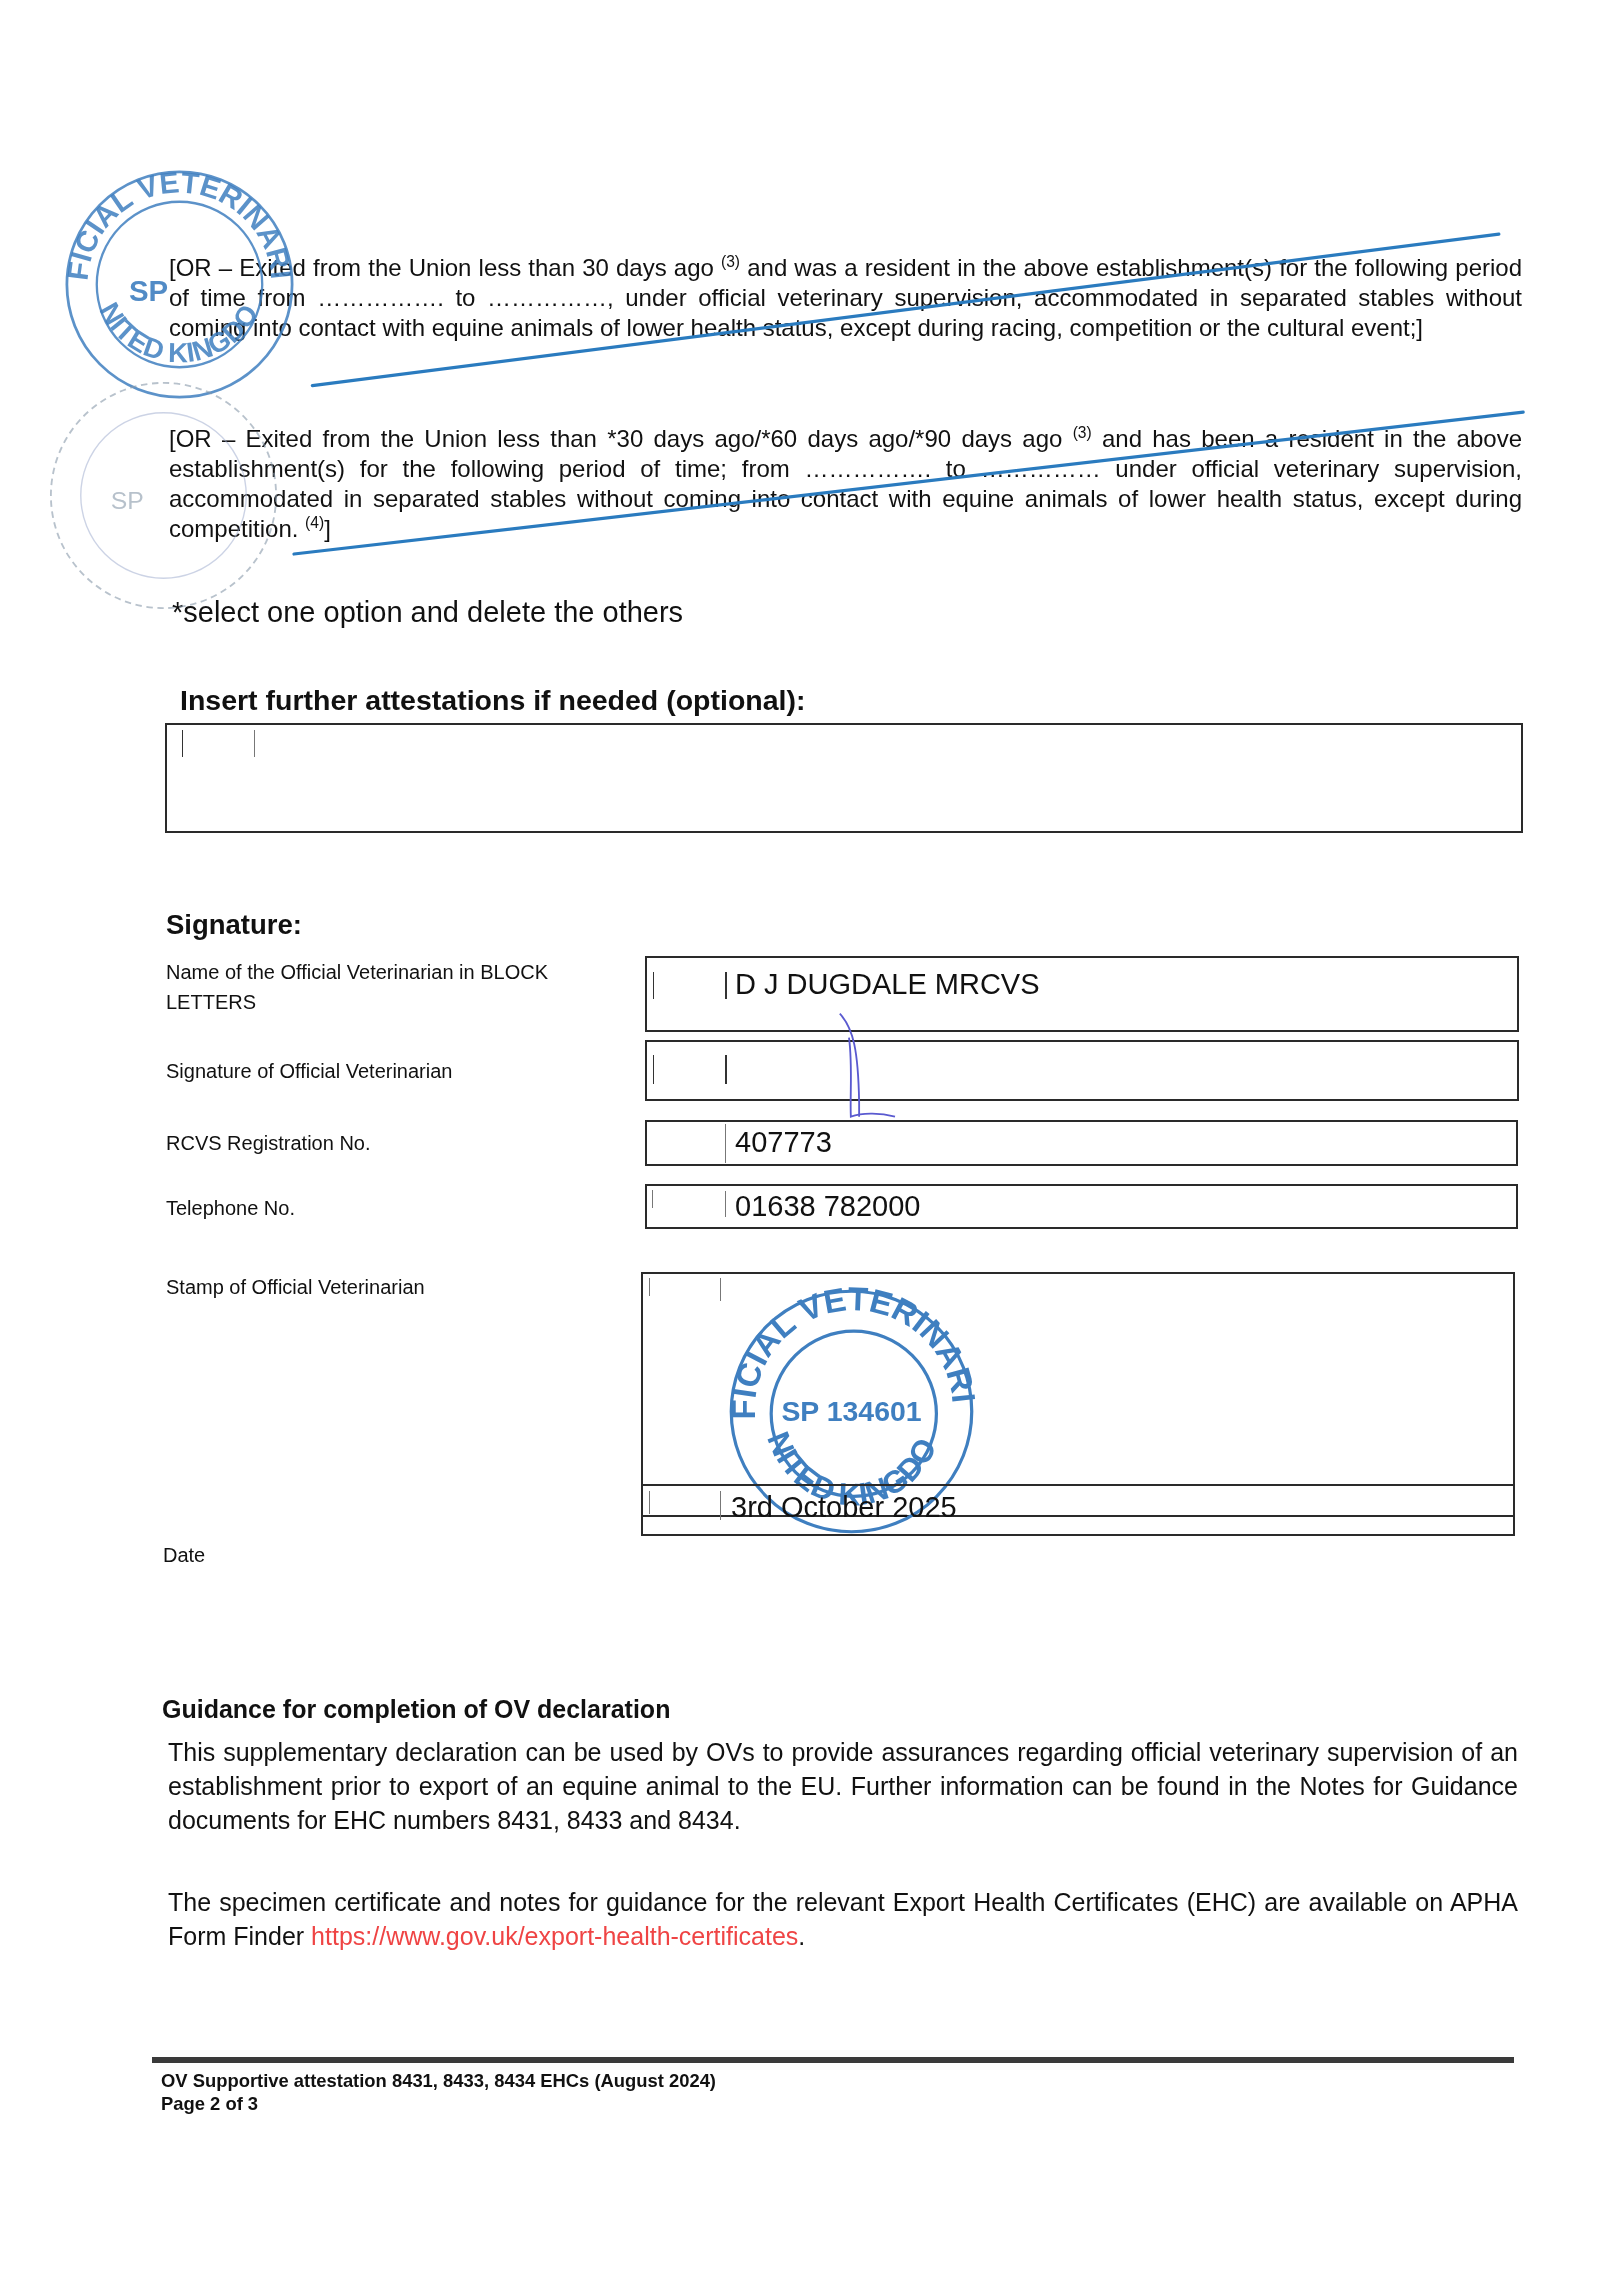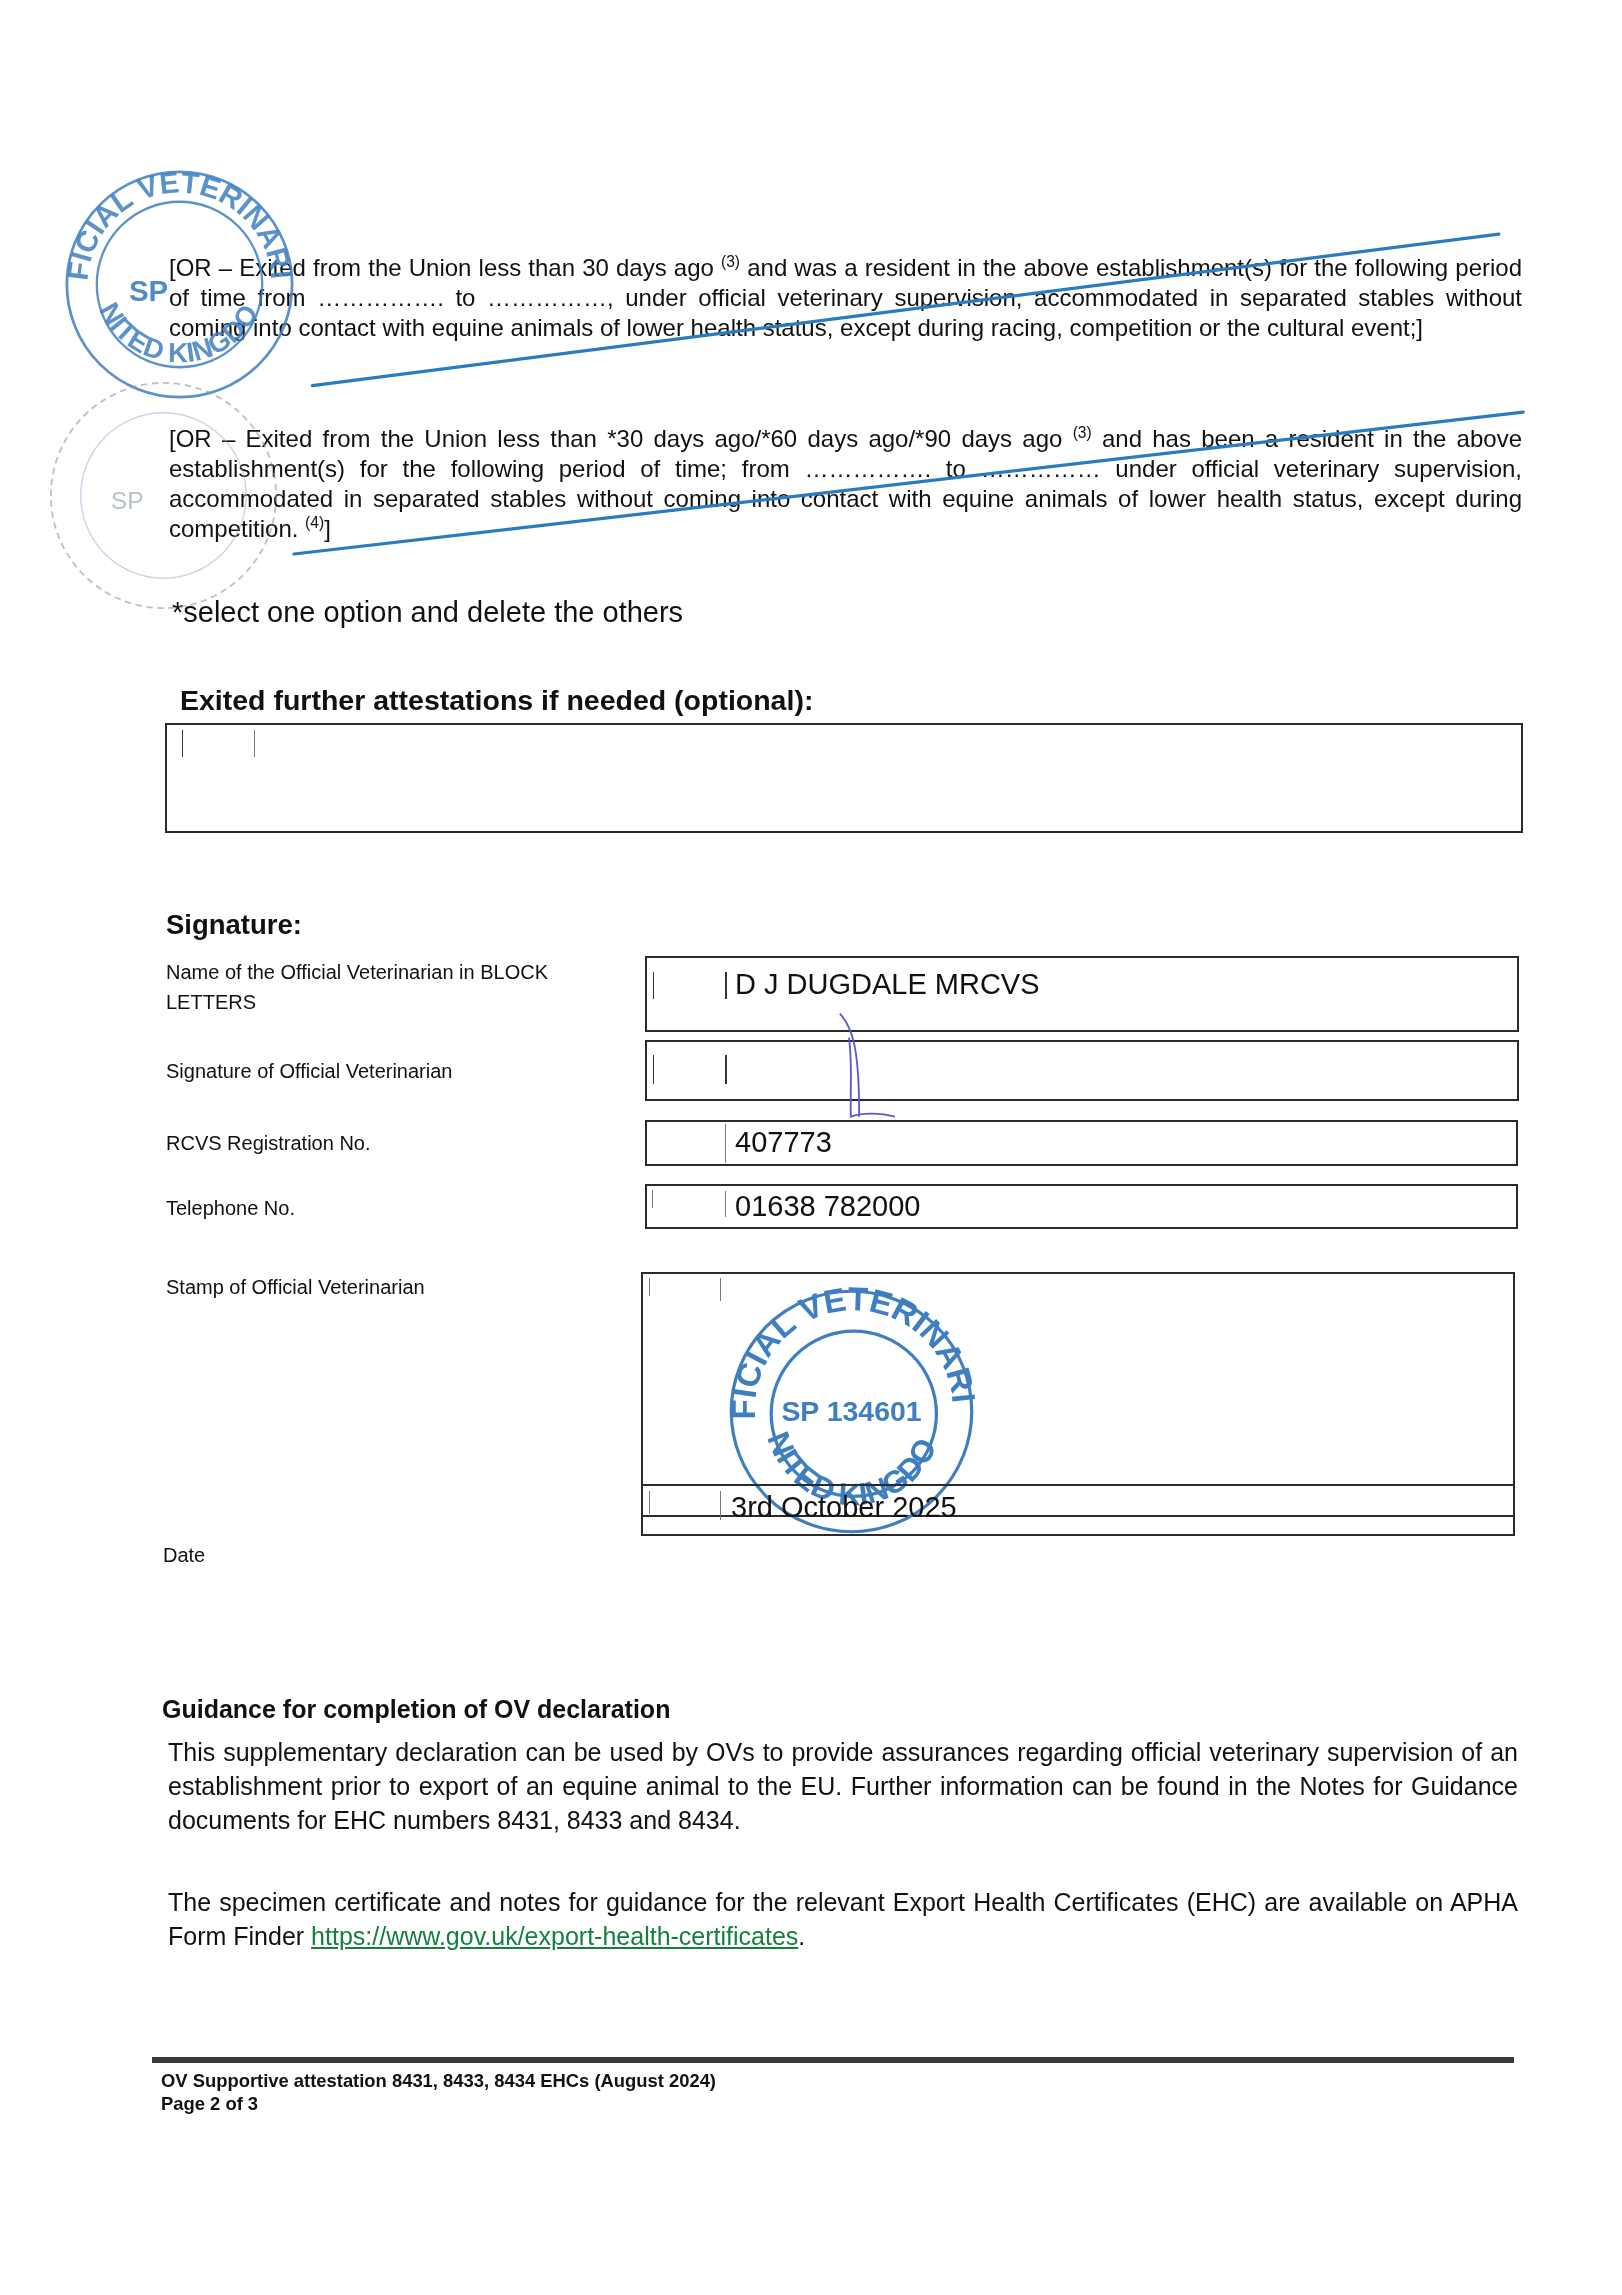--- a/index.html
+++ b/index.html
@@ -10,21 +10,21 @@
             text-align: justify; text-align-last: left; }
     sup { font-size: 15.6px; line-height: 0; vertical-align: 9.2px; }
     .hdr-bold { font-weight: bold; font-size: 28.5px; }
     .label { position: absolute; left: 166px; font-size: 20px; line-height: 30px; }
     .box { position: absolute; border: 2.3px solid #2a2a2a; box-sizing: border-box; background: transparent; }
     .tick { position: absolute; width: 1.8px; background: #333; }
     .tick.thin { width: 0.9px; background: #777; }
     .val { position: absolute; font-size: 29px; line-height: 33px; }
     .guide-p { position: absolute; left: 162px; width: 1350px; font-size: 25px; line-height: 34px;
                text-align: justify; text-align-last: left; margin-left: 6px; }
-    .link { color: #15803d; text-decoration: underline; }
+    .link { color: #ef4444; }
     .footer { position: absolute; left: 161px; font-size: 18.4px; line-height: 22px; font-weight: bold; }
     svg { position: absolute; overflow: visible; }
   </style>
 </head>
 <body>
 
 <div class="para" style="top:253px;">
   <span>[OR – Exited from the Union less than 30 days ago </span><sup>(3)</sup><span> and was a resident in the above establishment(s) for the following period of time from ……………. to ……………, under official veterinary supervision, accommodated in separated stables without coming into contact with equine animals of lower health status, except during racing, competition or the cultural event;]</span>
 </div>
 
@@ -54,21 +54,21 @@
   </text>
   <text x="150" y="295" font-family="Liberation Sans, sans-serif" font-size="64" font-weight="bold" fill="#3f7fc0" opacity="0.9">SP</text>
 </svg>
 
 <svg width="239" height="239" style="left:44px;top:376px;" viewBox="0 0 520 520">
   <circle cx="260" cy="260" r="245" fill="none" stroke="#8899aa" stroke-width="4" stroke-dasharray="14 10" opacity="0.6"></circle>
   <circle cx="260" cy="260" r="180" fill="none" stroke="#9aa8cc" stroke-width="3" opacity="0.5"></circle>
   <text x="145" y="290" font-family="Liberation Sans, sans-serif" font-size="54" fill="#8899aa" opacity="0.6">SP</text>
 </svg>
 
-<div class="abs hdr-bold" style="left:180px; top:684px;">Exited further attestations if needed (optional):</div>
+<div class="abs hdr-bold" style="left:180px; top:684px;">Insert further attestations if needed (optional):</div>
 <div class="box" style="left:165px; top:723px; width:1358px; height:110px;">
   <div class="tick" style="left:14.7px; top:4.6px; height:27.5px;"></div>
   <div class="tick thin" style="left:87px; top:4.6px; height:27.5px;"></div>
 </div>
 
 <div class="abs hdr-bold" style="left:166px; top:909px; font-size:27.5px;">Signature:</div>
 
 <div class="label" style="top:957px; width:441px;">Name of the Official Veterinarian in BLOCK LETTERS</div>
 <div class="box" style="left:645px; top:956px; width:874px; height:76px;">
   <div class="tick" style="left:5.5px; top:13.8px; height:27.5px;"></div>

